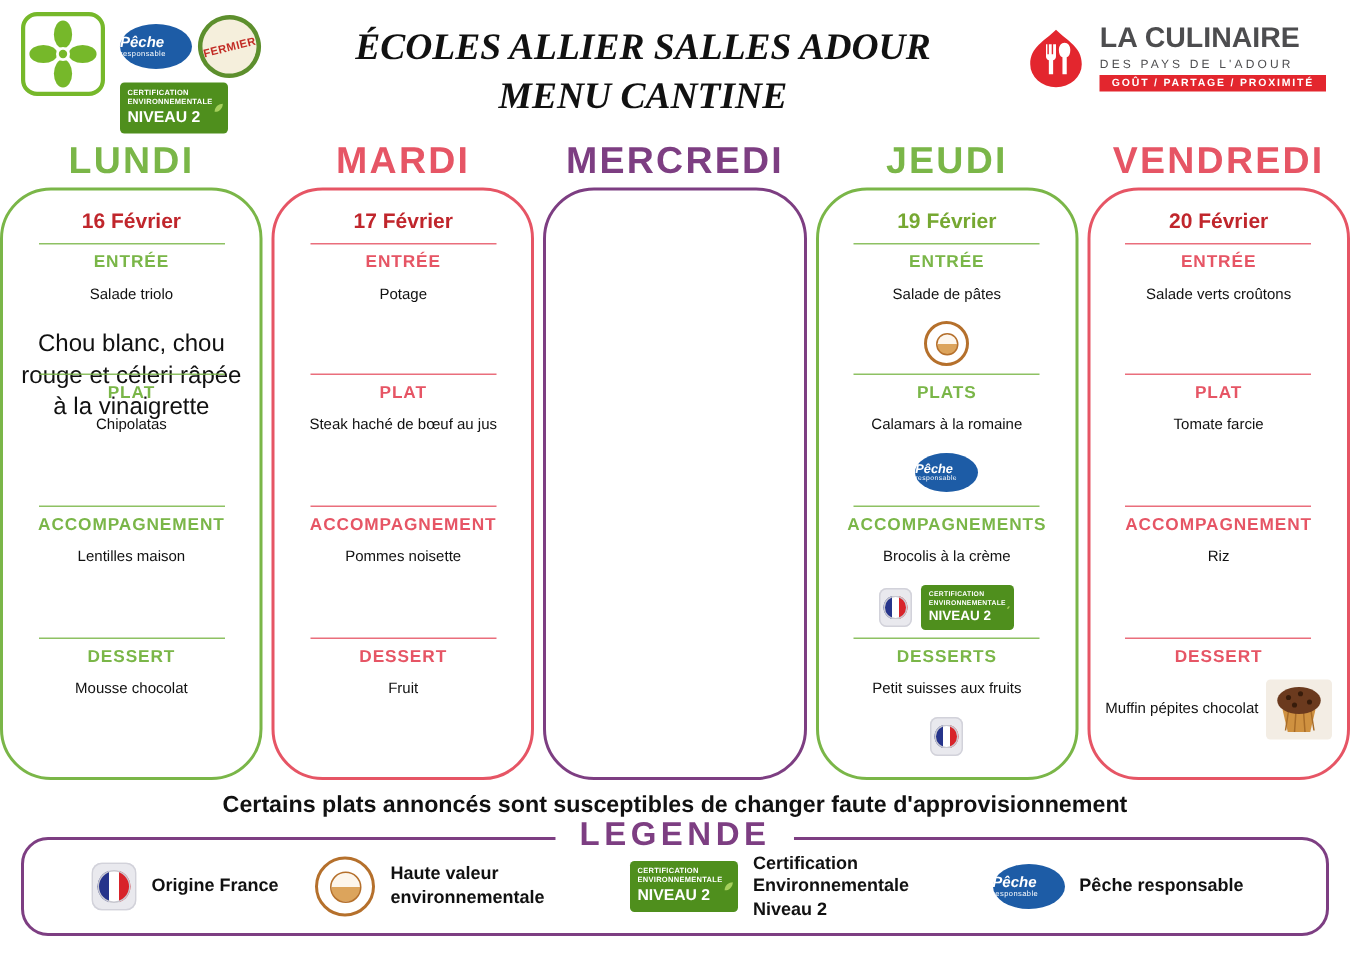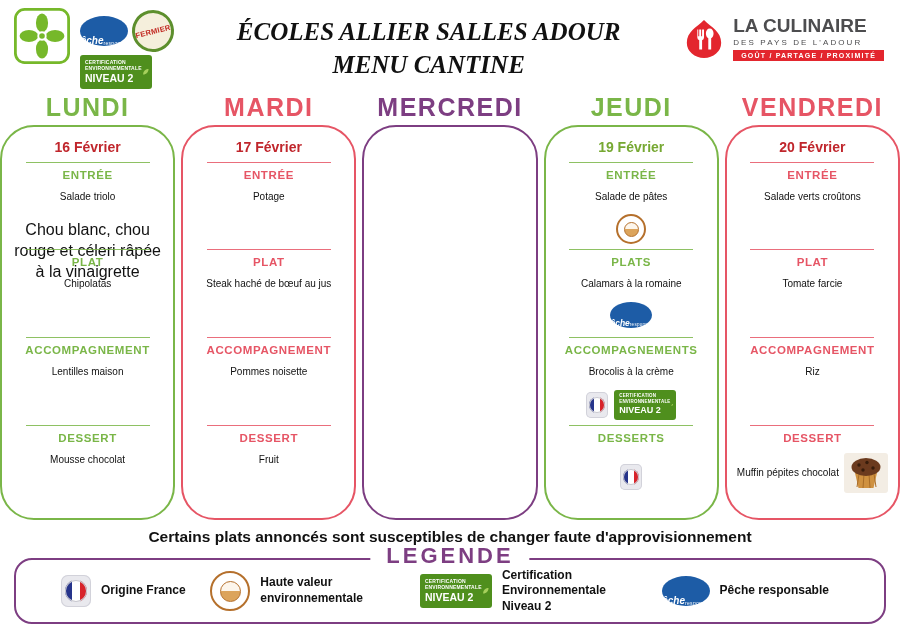--- a/index.html
+++ b/index.html
@@ -35,21 +35,21 @@
 
 
 .disclaimer{flex:0 0 auto;text-align:center;font-weight:700;font-size:15.5px;padding:8px 0 2px}
 .legend{flex:0 0 auto;margin:10px 14px 12px;border:2.5px solid #7d3e82;border-radius:18px;position:relative;height:66px;display:flex;align-items:center}
 .legend-title{position:absolute;top:-15px;left:50%;transform:translateX(-50%);background:#fff;padding:0 16px;color:#7d3e82;font-size:22px;font-weight:700;letter-spacing:3px;line-height:1}
 .legend-items{display:flex;flex:1;justify-content:space-between;align-items:center;padding:0 55px 0 45px}
 .legend-item{display:flex;align-items:center;gap:10px}
 .legend-label{font-size:12px;font-weight:700;max-width:135px;line-height:1.3}
 
 
-.icon-peche{background:#1d5ca6;border-radius:50%;display:inline-flex;flex-direction:row;align-items:flex-end;justify-content:center;width:42px;height:26px;line-height:1;flex:0 0 auto}
+.icon-peche{background:#1d5ca6;border-radius:50%;display:inline-flex;flex-direction:column;align-items:flex-start;justify-content:center;width:42px;height:26px;line-height:1;flex:0 0 auto}
 .icon-peche .p1{color:#fff;font-size:8.5px;font-weight:700;font-style:italic}
 .icon-peche .p2{color:#fff;font-size:4.5px;letter-spacing:.3px}
 .lg.icon-peche{width:48px;height:30px}
 .lg.icon-peche .p1{font-size:10px}
 .lg.icon-peche .p2{font-size:5px}
 
 .icon-hve{width:30px;height:30px;border-radius:50%;border:2px solid #b5702c;background:#fff;display:inline-flex;align-items:center;justify-content:center;flex:0 0 auto}
 .hve-inner{width:15px;height:15px;border-radius:50%;border:1px solid #b5702c;background:linear-gradient(180deg,#fdf6ec 50%,#dca45c 50%)}
 .lg.icon-hve{width:40px;height:40px}
 .lg.icon-hve .hve-inner{width:21px;height:21px}
@@ -256,20 +256,21 @@
                     <path d="M3 17C3 7 11 2 18 2 18 12 9 18 3 17z" fill="#a6d05c"></path>
                   </svg>
                 </span>
               </div>
             </div>
           </div>
           <div class="section">
             <div class="sep"></div>
             <div class="sec-label">DESSERTS</div>
             <div class="item">
+              <div class="item-text">Petit suisses aux fruits</div>
               <div class="badge-row">
                 <span class="icon-france">
                   <span class="flag"></span>
                 </span>
               </div>
             </div>
           </div>
         </div>
       </div>
       <div class="day-col" style="--c: #e65565;">

